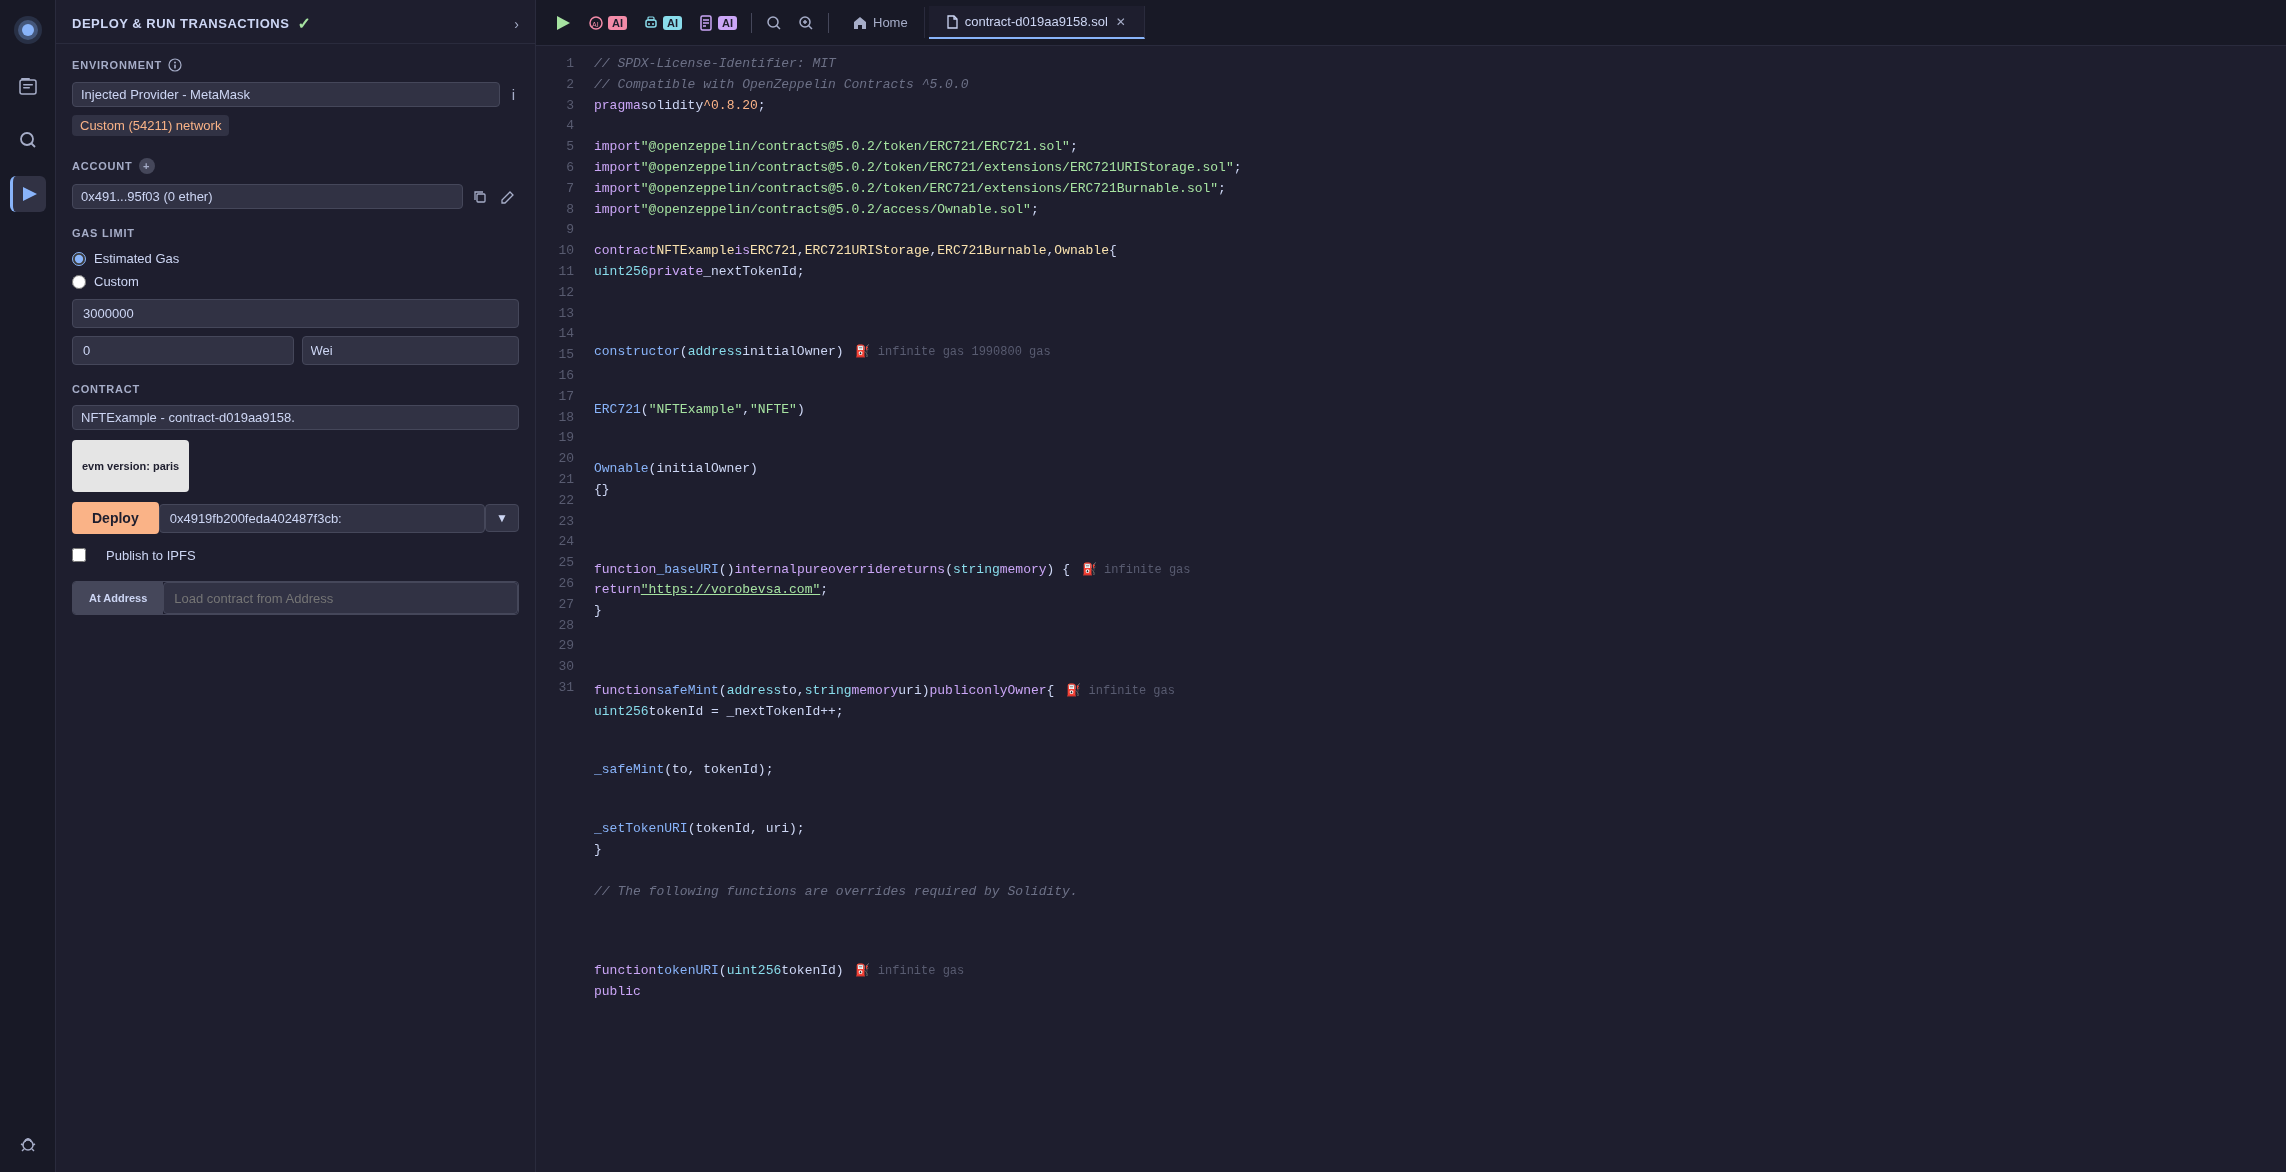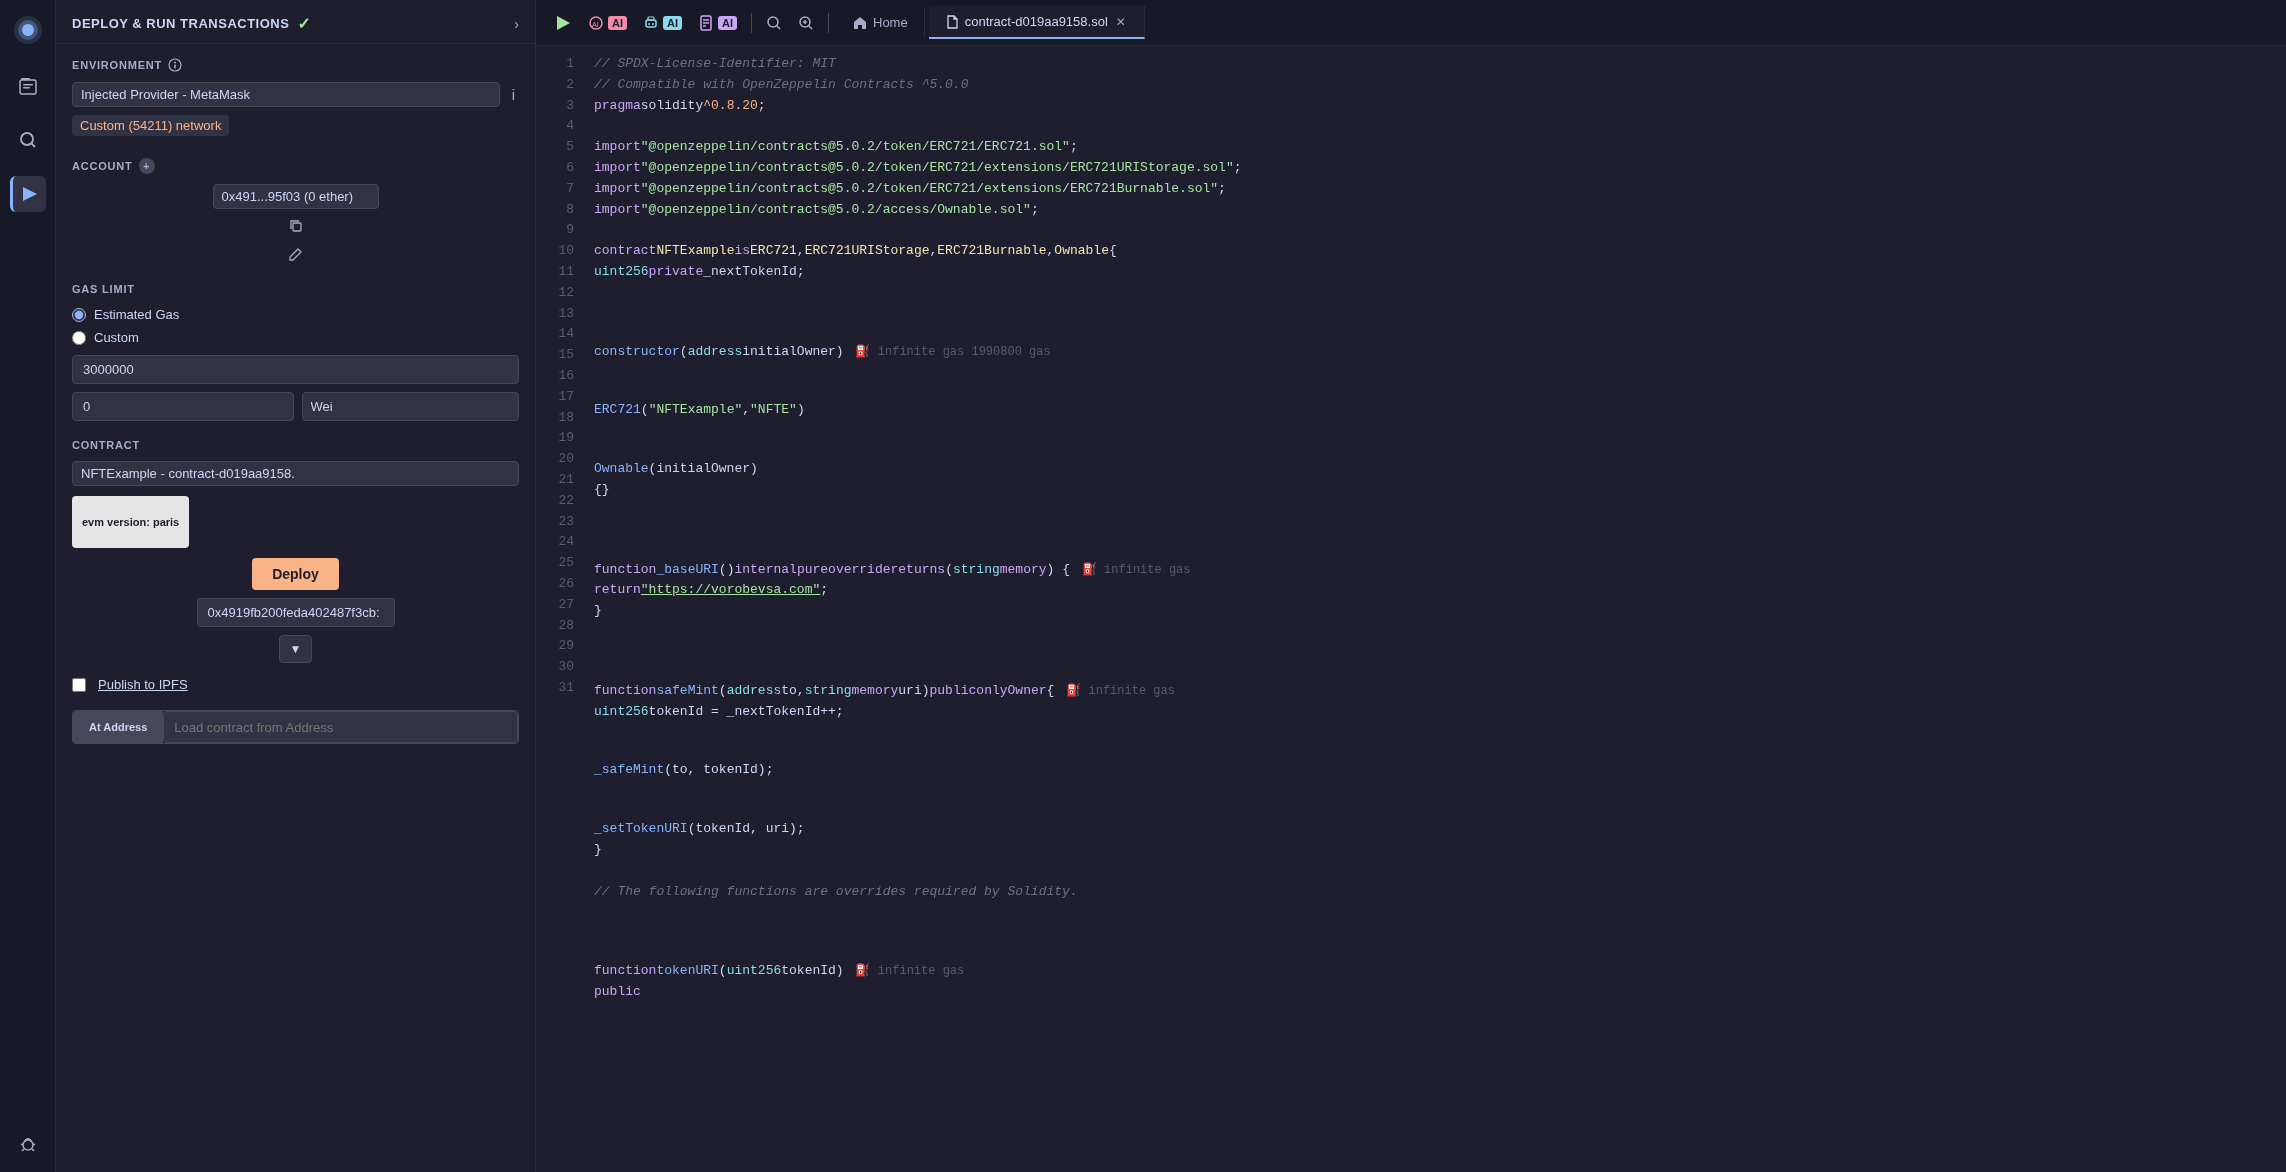--- a/index.html
+++ b/index.html
@@ -208,23 +208,21 @@
       font-size: 11px;
       font-weight: 600;
       padding: 20px 10px;
       margin: 6px 16px 4px 16px;
       display: inline-block;
     }
 
     .deploy-row {
       display: flex;
       align-items: center;
-      gap: 8px;
       padding: 6px 16px;
-      flex-direction: column;
     }
     .deploy-btn {
       background: #fab387;
       color: #1e1e2e;
       border: none;
       border-radius: 4px;
       padding: 8px 20px;
       font-size: 14px;
       font-weight: 700;
       cursor: pointer;
@@ -249,24 +247,23 @@
       border: 1px solid #45475a;
       color: #cdd6f4;
       border-radius: 4px;
       padding: 6px 10px;
       cursor: pointer;
       font-size: 12px;
     }
 
     .publish-row {
       display: flex;
-      align-items: flex-end;
-      gap: 12px;
+      align-items: flex-start;
+      gap: 20px;
       padding: 8px 16px;
-      text-decoration: underline;
     }
     .publish-row input[type="checkbox"] {
       width: 14px;
       height: 14px;
       accent-color: #89b4fa;
       cursor: pointer;
     }
     .publish-label {
       font-size: 13px;
       color: #cdd6f4;
@@ -430,21 +427,20 @@
     
     ::-webkit-scrollbar { width: 8px; height: 8px; }
     ::-webkit-scrollbar-track { background: #1e1e2e; }
     ::-webkit-scrollbar-thumb { background: #45475a; border-radius: 4px; }
 
     .account-row {
       display: flex;
       align-items: center;
       gap: 6px;
       padding: 4px 16px;
-      flex-direction: column;
     }
     .account-select-wrap {
       flex: 1;
       position: relative;
     }
     .account-select-wrap select {
       width: 100%;
       padding-right: 24px;
     }
   </style>

